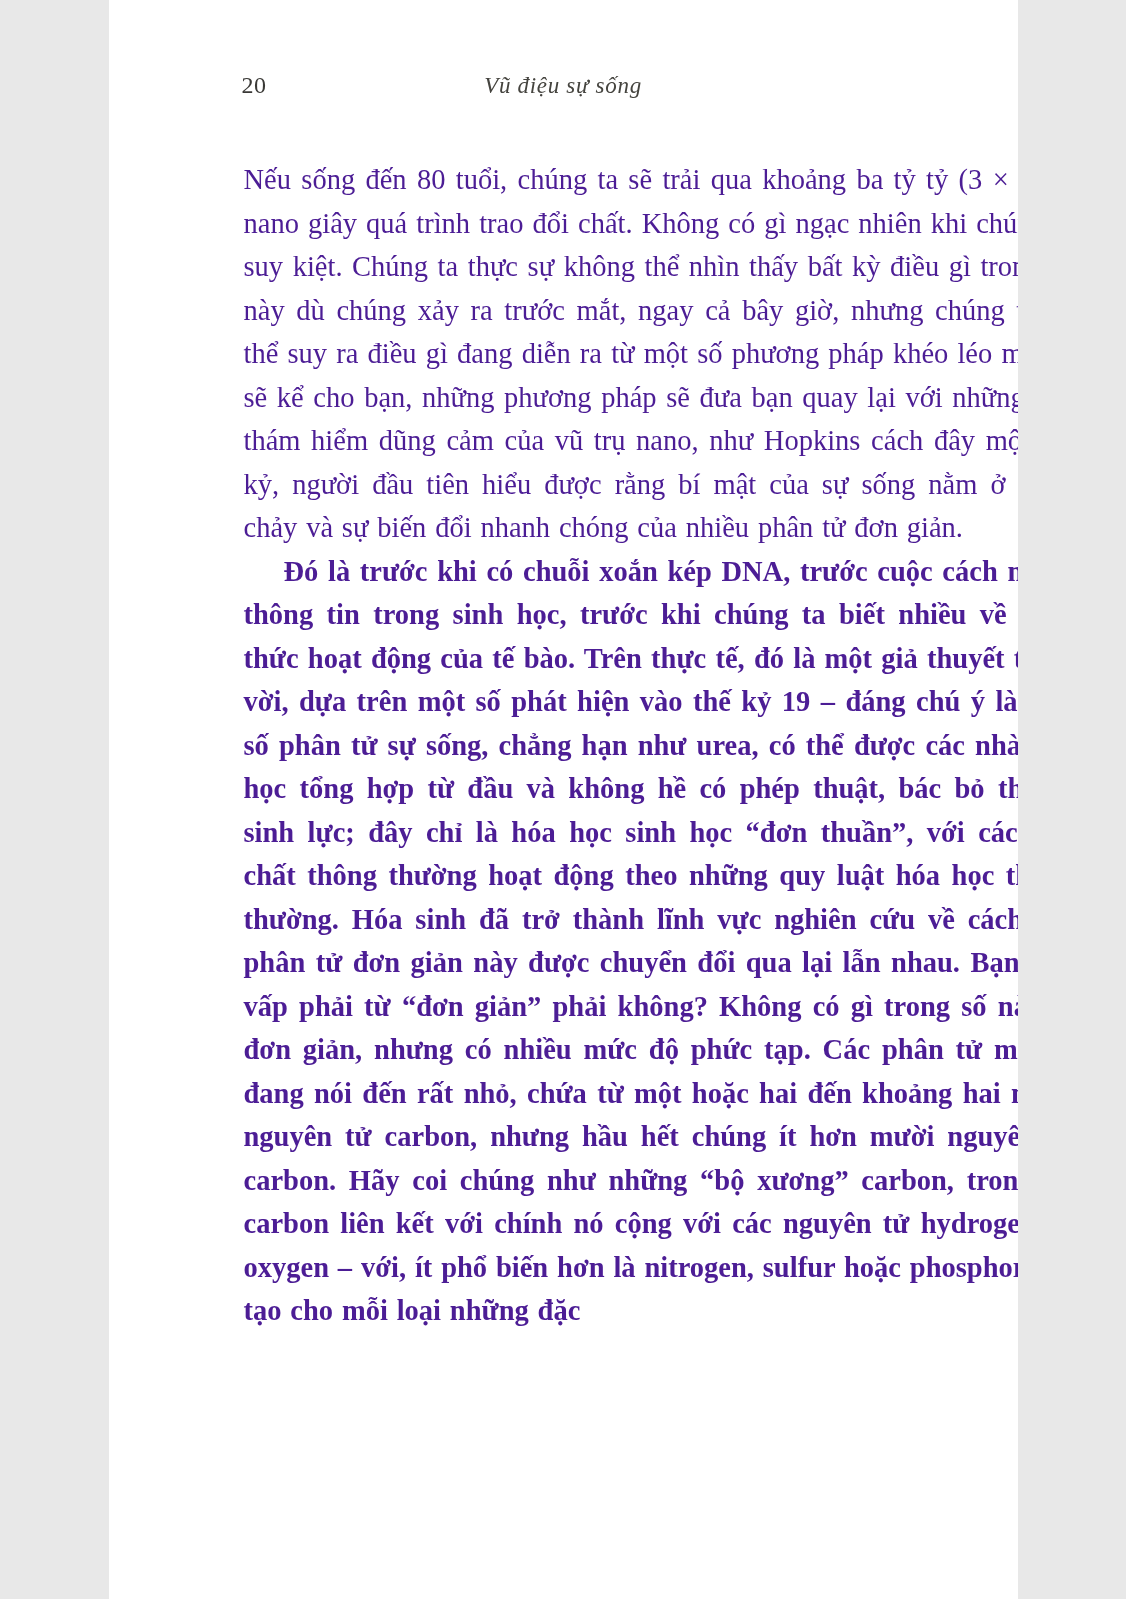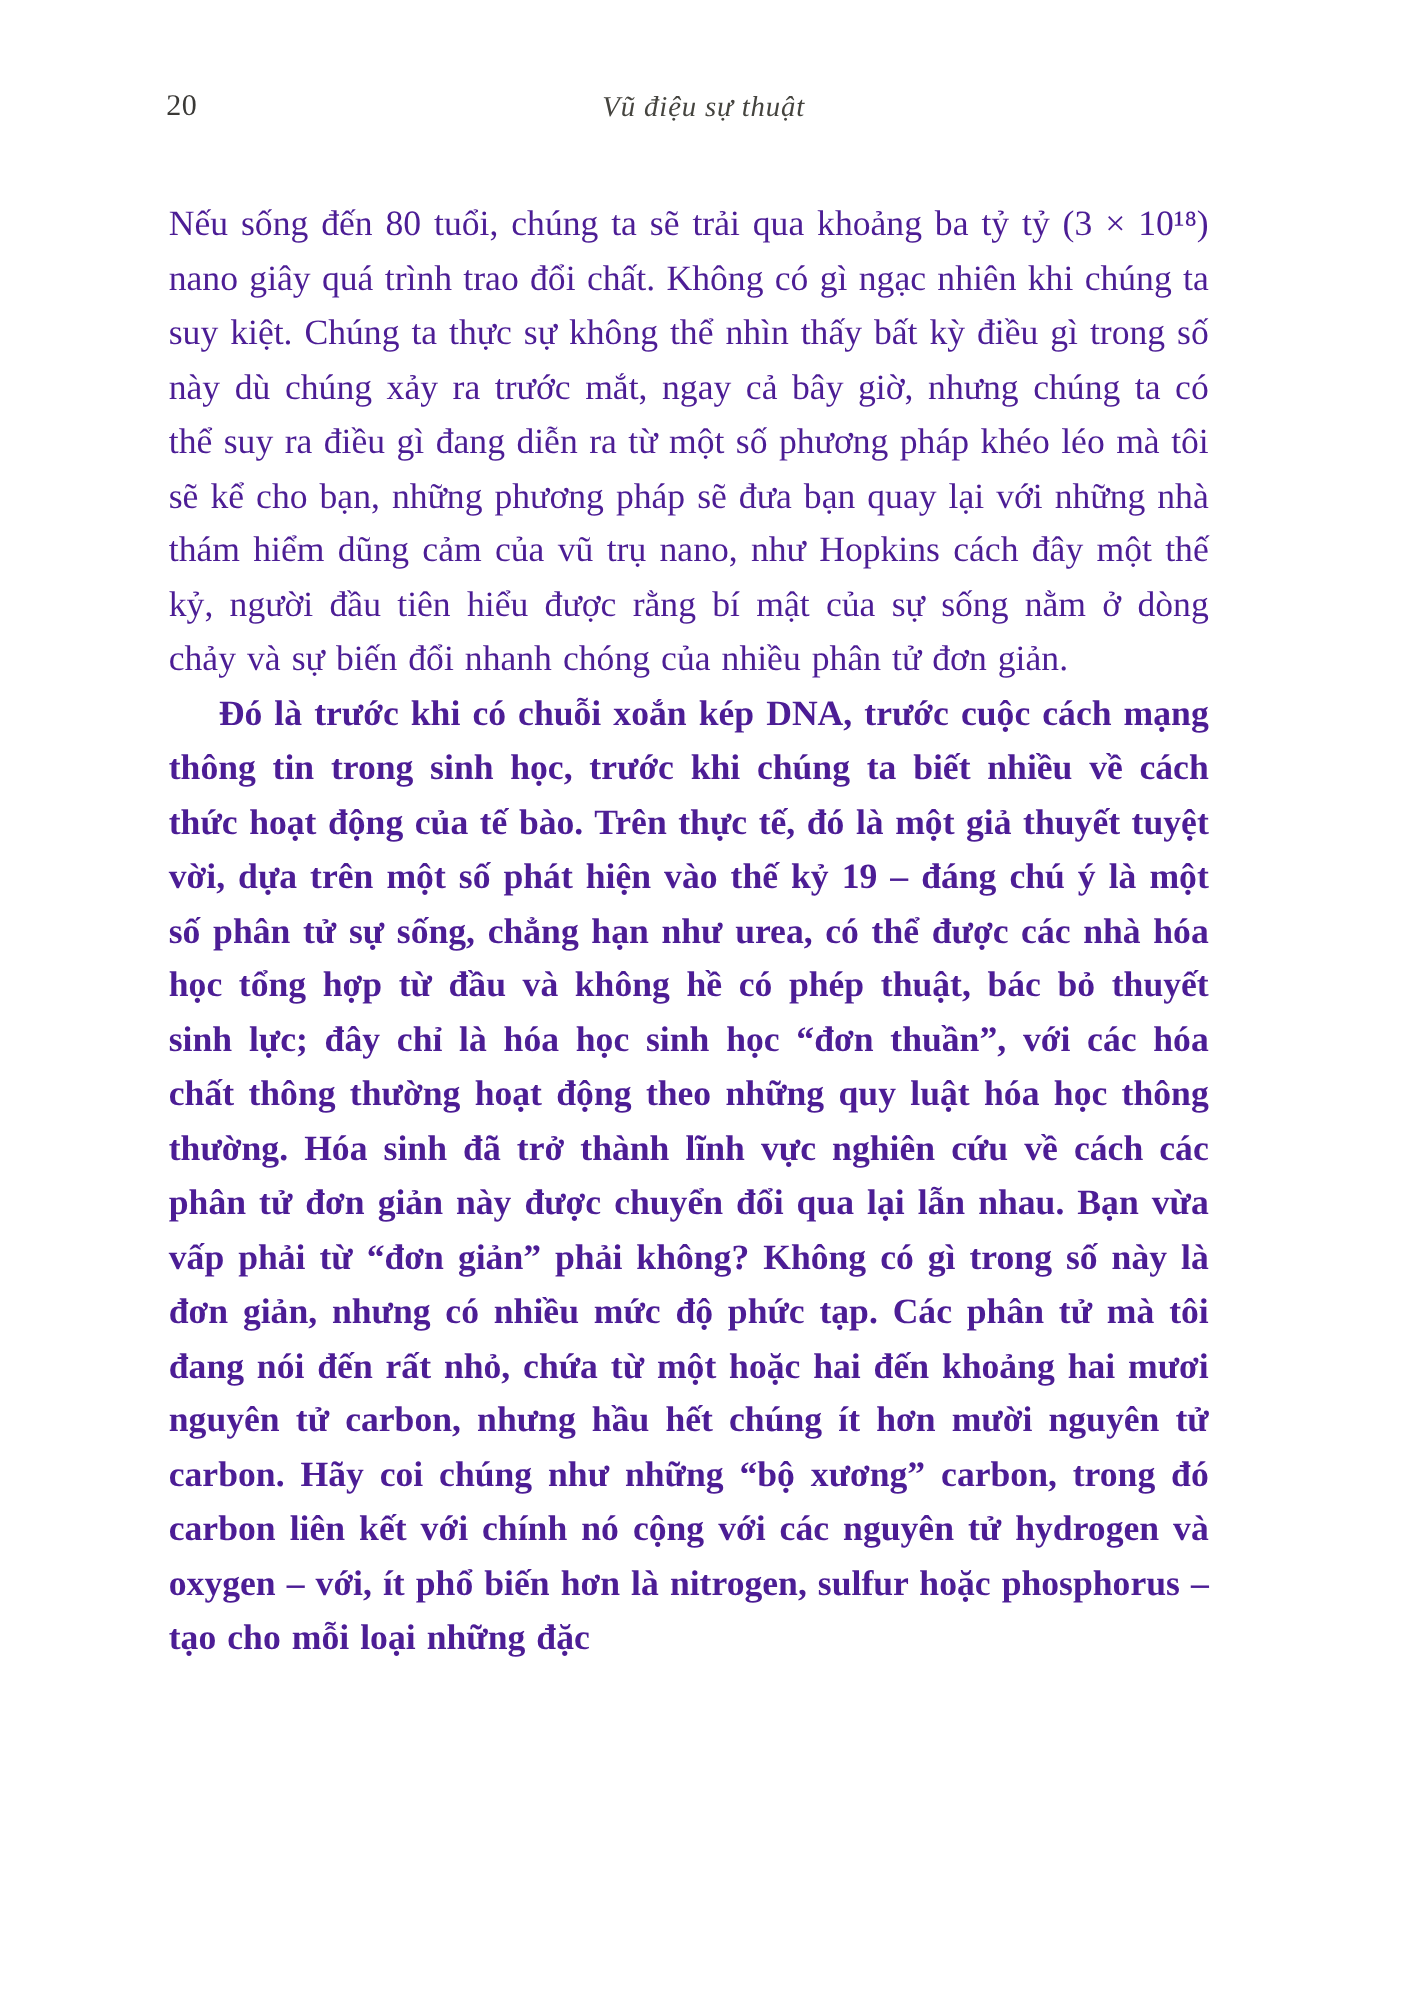--- a/index.html
+++ b/index.html
@@ -5,21 +5,21 @@
 <style>
   * { margin: 0; padding: 0; box-sizing: border-box; }
 
   html, body {
     background: #e8e8e8;
     font-family: "Liberation Serif", "DejaVu Serif", serif;
   }
 
   .page {
     position: relative;
-    width: 1126px;
+    width: 909px;
     height: 1599px;
     margin: 0 auto;
     background: #ffffff;
     color: #2e2d2b;
     overflow: hidden;
   }
 
   .page-header {
     position: absolute;
     top: 72px;
@@ -65,21 +65,21 @@
 
   .para.indented { text-indent: 40px; font-weight: bold; }
 </style>
 </head>
 <body>
 
 <div class="page">
 
   <header class="page-header">
     <span class="page-number">20</span>
-    <span class="running-header">Vũ điệu sự thuật</span>
+    <span class="running-header">Vũ điệu sự sống</span>
   </header>
 
   <main class="body-text">
     <p class="para">Nếu sống đến 80 tuổi, chúng ta sẽ trải qua khoảng ba tỷ tỷ (3 × 10¹⁸) nano giây quá trình trao đổi chất. Không có gì ngạc nhiên khi chúng ta suy kiệt. Chúng ta thực sự không thể nhìn thấy bất kỳ điều gì trong số này dù chúng xảy ra trước mắt, ngay cả bây giờ, nhưng chúng ta có thể suy ra điều gì đang diễn ra từ một số phương pháp khéo léo mà tôi sẽ kể cho bạn, những phương pháp sẽ đưa bạn quay lại với những nhà thám hiểm dũng cảm của vũ trụ nano, như Hopkins cách đây một thế kỷ, người đầu tiên hiểu được rằng bí mật của sự sống nằm ở dòng chảy và sự biến đổi nhanh chóng của nhiều phân tử đơn giản.</p>
     <p class="para indented">Đó là trước khi có chuỗi xoắn kép DNA, trước cuộc cách mạng thông tin trong sinh học, trước khi chúng ta biết nhiều về cách thức hoạt động của tế bào. Trên thực tế, đó là một giả thuyết tuyệt vời, dựa trên một số phát hiện vào thế kỷ 19 – đáng chú ý là một số phân tử sự sống, chẳng hạn như urea, có thể được các nhà hóa học tổng hợp từ đầu và không hề có phép thuật, bác bỏ thuyết sinh lực; đây chỉ là hóa học sinh học “đơn thuần”, với các hóa chất thông thường hoạt động theo những quy luật hóa học thông thường. Hóa sinh đã trở thành lĩnh vực nghiên cứu về cách các phân tử đơn giản này được chuyển đổi qua lại lẫn nhau. Bạn vừa vấp phải từ “đơn giản” phải không? Không có gì trong số này là đơn giản, nhưng có nhiều mức độ phức tạp. Các phân tử mà tôi đang nói đến rất nhỏ, chứa từ một hoặc hai đến khoảng hai mươi nguyên tử carbon, nhưng hầu hết chúng ít hơn mười nguyên tử carbon. Hãy coi chúng như những “bộ xương” carbon, trong đó carbon liên kết với chính nó cộng với các nguyên tử hydrogen và oxygen – với, ít phổ biến hơn là nitrogen, sulfur hoặc phosphorus – tạo cho mỗi loại những đặc</p>
   </main>
 
 </div>
 
 </body></html>

